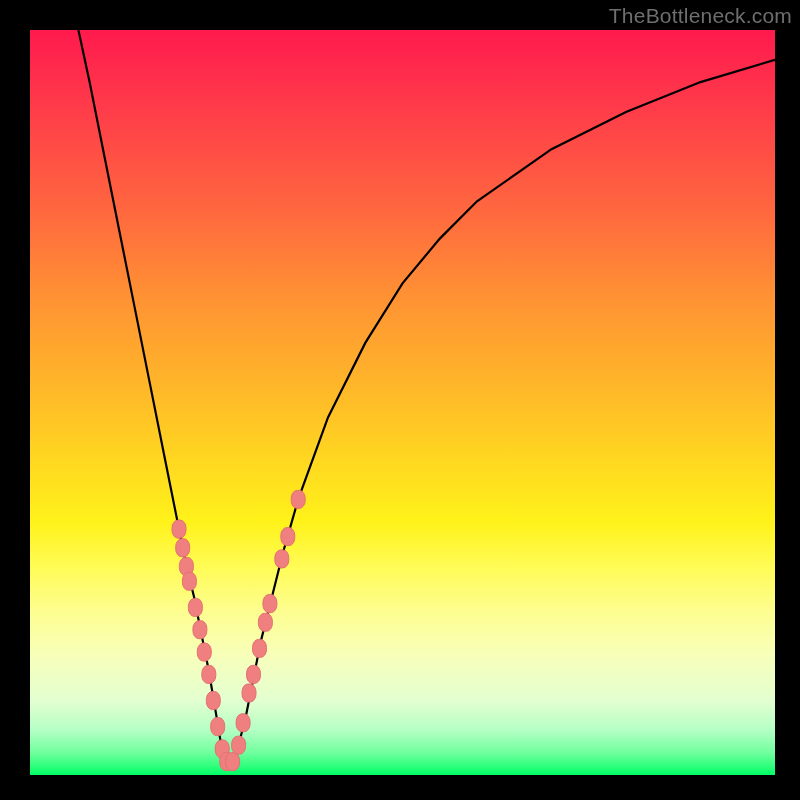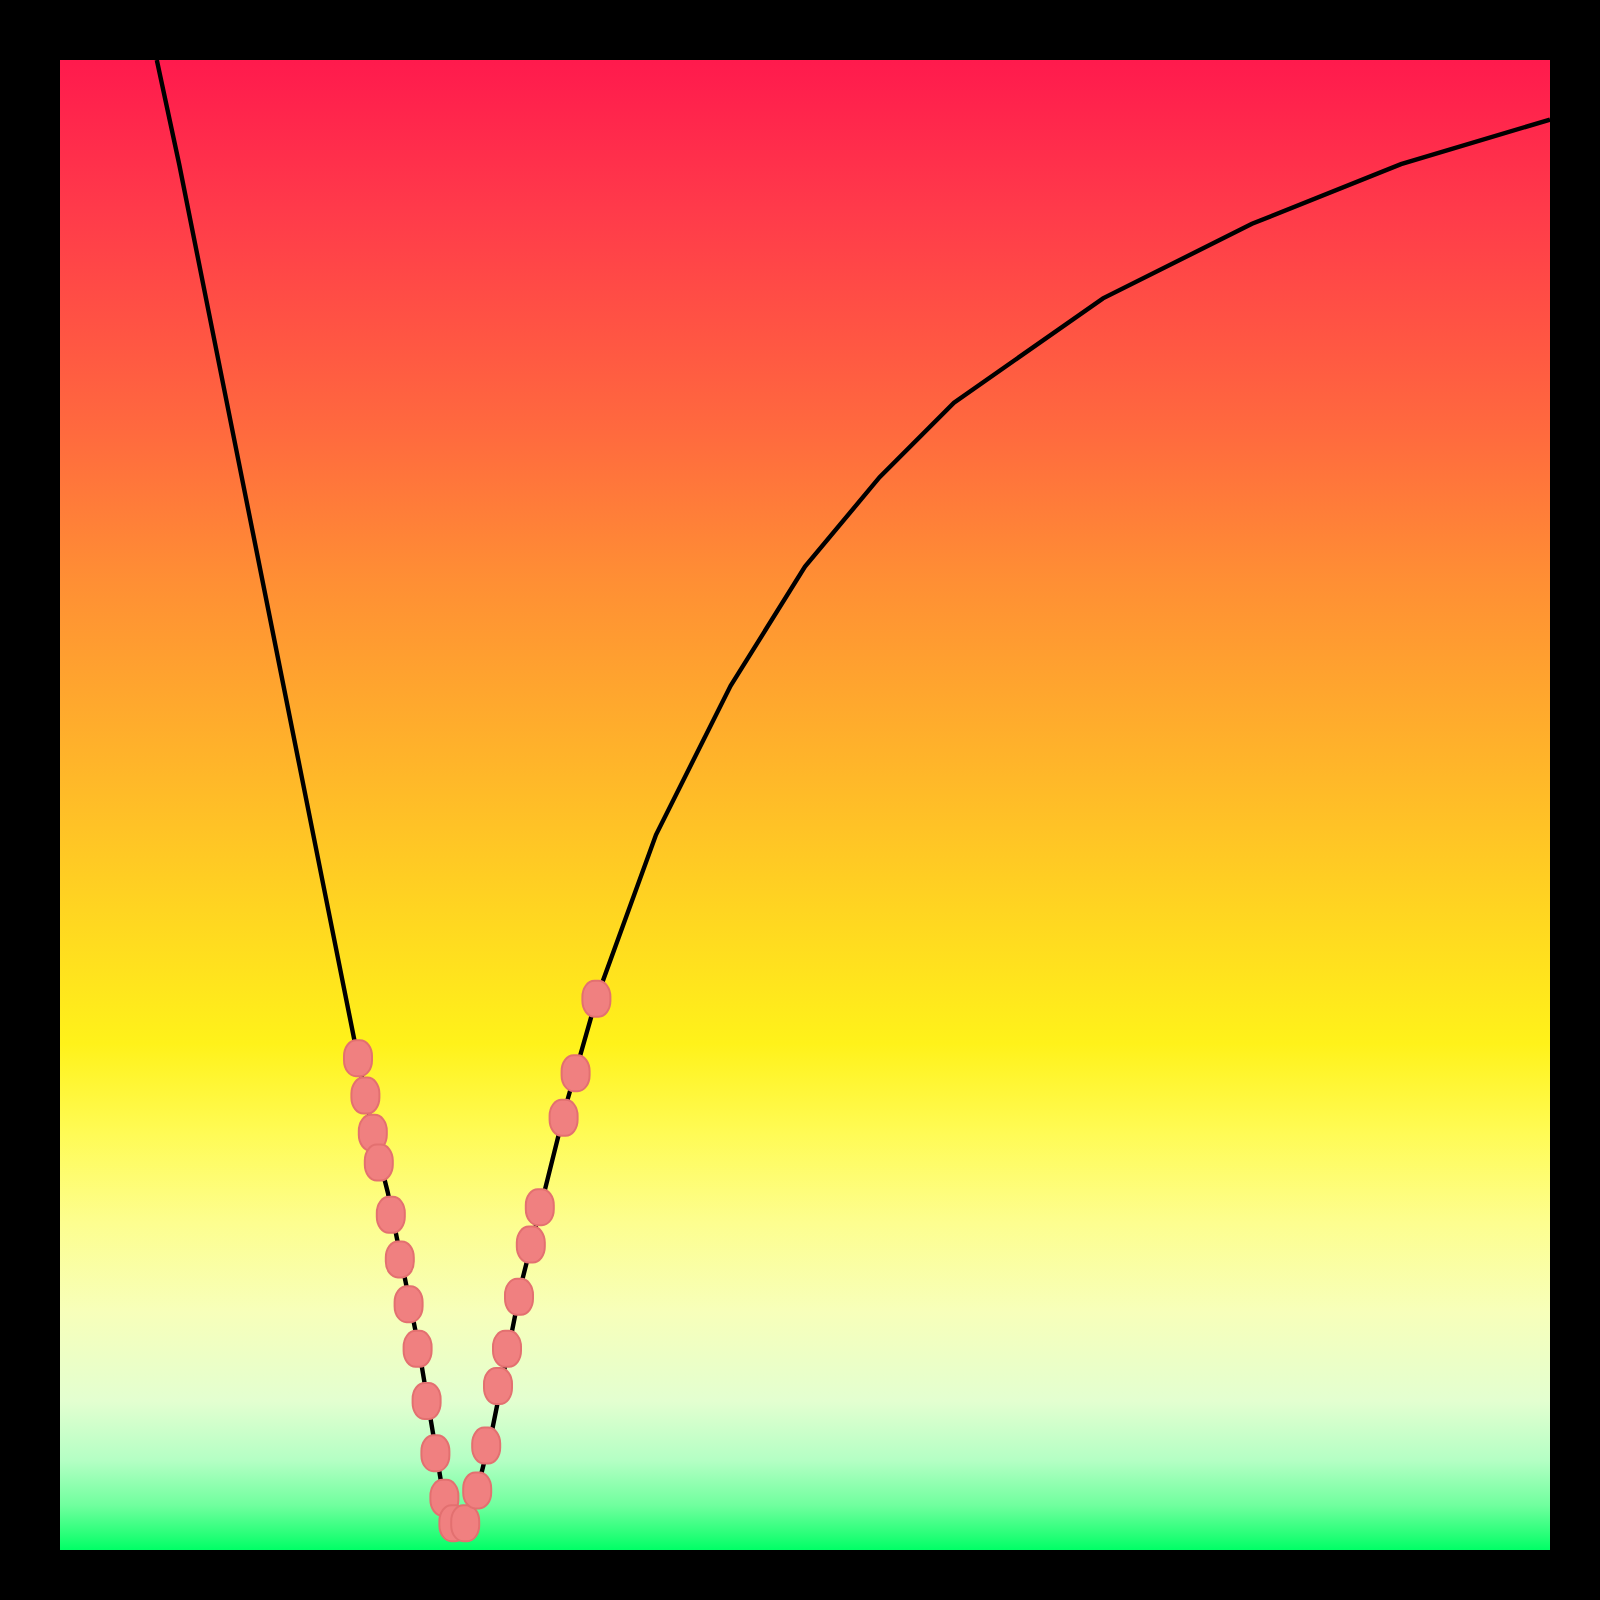--- a/index.html
+++ b/index.html
@@ -91,13 +91,14 @@
           <rect x="216.5" y="635.4" width="14" height="18" rx="6" ry="8" fill="#f08080" stroke="#e37070" stroke-width="1"></rect>
           <rect x="222.5" y="609.4" width="14" height="18" rx="6" ry="8" fill="#f08080" stroke="#e37070" stroke-width="1"></rect>
           <rect x="228.4" y="583.3" width="14" height="18" rx="6" ry="8" fill="#f08080" stroke="#e37070" stroke-width="1"></rect>
           <rect x="232.9" y="564.6" width="14" height="18" rx="6" ry="8" fill="#f08080" stroke="#e37070" stroke-width="1"></rect>
           <rect x="244.8" y="519.9" width="14" height="18" rx="6" ry="8" fill="#f08080" stroke="#e37070" stroke-width="1"></rect>
           <rect x="250.8" y="497.6" width="14" height="18" rx="6" ry="8" fill="#f08080" stroke="#e37070" stroke-width="1"></rect>
           <rect x="261.2" y="460.4" width="14" height="18" rx="6" ry="8" fill="#f08080" stroke="#e37070" stroke-width="1"></rect>
         </g>
     </svg>
   </div>
+  <div class="watermark">TheBottleneck.com</div>
 </div>
 
 </body></html>

